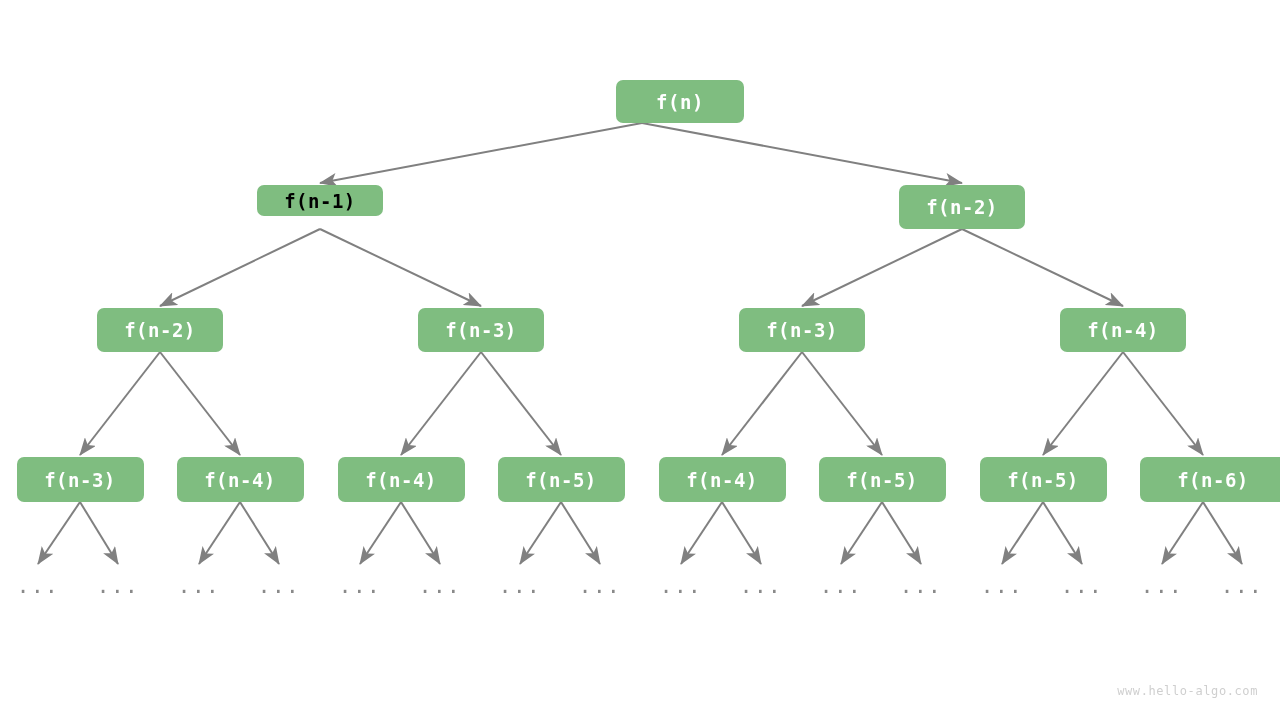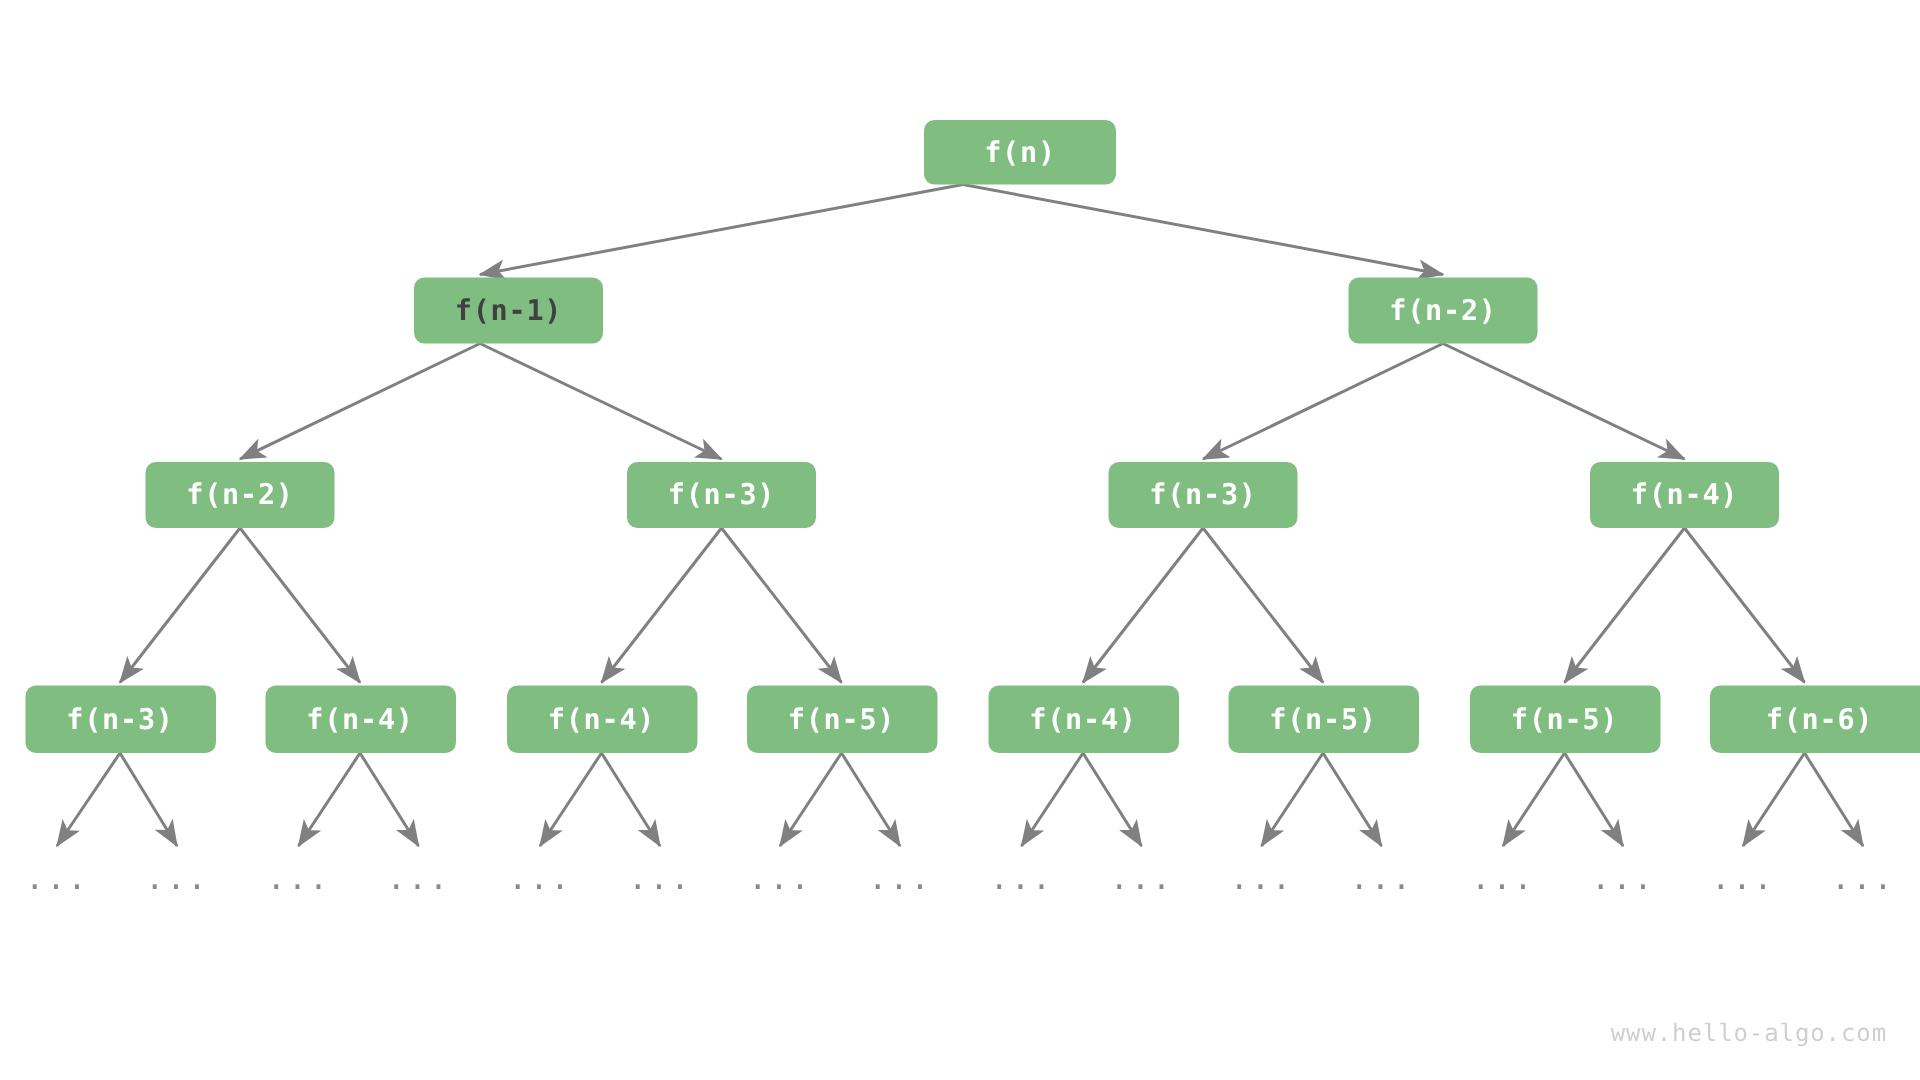--- a/index.html
+++ b/index.html
@@ -49,21 +49,21 @@
     transform: translate(-50%, -50%);
     z-index: 2;
     user-select: none;
   }
   #watermark {
     position: absolute;
     right: 22px;
     bottom: 22px;
     color: #cfcfcf;
     font-family: "DejaVu Sans Mono", "Liberation Mono", monospace;
-    font-size: 16px;
+    font-size: 12px;
     letter-spacing: 0.6px;
     z-index: 3;
   }
 </style>
 </head>
 <body>
 
 <div id="canvas">
 
   <svg id="edges" viewBox="0 0 1280 720" xmlns="http://www.w3.org/2000/svg">
@@ -101,21 +101,21 @@
         <line x1="882" y1="502" x2="921" y2="564" marker-end="url(#arrowhead)" stroke="#808080"></line>
         <line x1="1043" y1="502" x2="1002" y2="564" marker-end="url(#arrowhead)" stroke="#808080"></line>
         <line x1="1043" y1="502" x2="1082" y2="564" marker-end="url(#arrowhead)" stroke="#808080"></line>
         <line x1="1203" y1="502" x2="1162" y2="564" marker-end="url(#arrowhead)" stroke="#808080"></line>
         <line x1="1203" y1="502" x2="1242" y2="564" marker-end="url(#arrowhead)" stroke="#808080"></line>
       </g>
   </svg>
 
   <div id="node-layer">
       <div class="node" style="left: 578px; top: 80px; width: 128px; height: 43px; background: rgb(127, 189, 128); color: rgb(255, 255, 255); margin-left: 38px;">f(n)</div>
-      <div class="node" style="left: 257px; top: 185px; width: 126px; height: 44px; background: rgb(127, 189, 128); color: #404040; margin-left: 19px;">f(n-1)</div>
+      <div class="node" style="left: 257px; top: 185px; width: 126px; height: 31px; background: rgb(127, 189, 128); color: #000000;">f(n-1)</div>
       <div class="node" style="left: 899px; top: 185px; width: 126px; height: 44px; background: rgb(127, 189, 128); color: rgb(255, 255, 255);">f(n-2)</div>
       <div class="node" style="left: 97px; top: 308px; width: 126px; height: 44px; background: rgb(127, 189, 128); color: rgb(255, 255, 255);">f(n-2)</div>
       <div class="node" style="left: 418px; top: 308px; width: 126px; height: 44px; background: rgb(127, 189, 128); color: rgb(255, 255, 255);">f(n-3)</div>
       <div class="node" style="left: 739px; top: 308px; width: 126px; height: 44px; background: rgb(127, 189, 128); color: rgb(255, 255, 255);">f(n-3)</div>
       <div class="node" style="left: 1060px; top: 308px; width: 126px; height: 44px; background: rgb(127, 189, 128); color: rgb(255, 255, 255);">f(n-4)</div>
       <div class="node" style="left: 16.5px; top: 457px; width: 127px; height: 45px; background: rgb(127, 189, 128); color: rgb(255, 255, 255);">f(n-3)</div>
       <div class="node" style="left: 176.5px; top: 457px; width: 127px; height: 45px; background: rgb(127, 189, 128); color: rgb(255, 255, 255);">f(n-4)</div>
       <div class="node" style="left: 337.5px; top: 457px; width: 127px; height: 45px; background: rgb(127, 189, 128); color: rgb(255, 255, 255);">f(n-4)</div>
       <div class="node" style="left: 497.5px; top: 457px; width: 127px; height: 45px; background: rgb(127, 189, 128); color: rgb(255, 255, 255);">f(n-5)</div>
       <div class="node" style="left: 658.5px; top: 457px; width: 127px; height: 45px; background: rgb(127, 189, 128); color: rgb(255, 255, 255);">f(n-4)</div>

